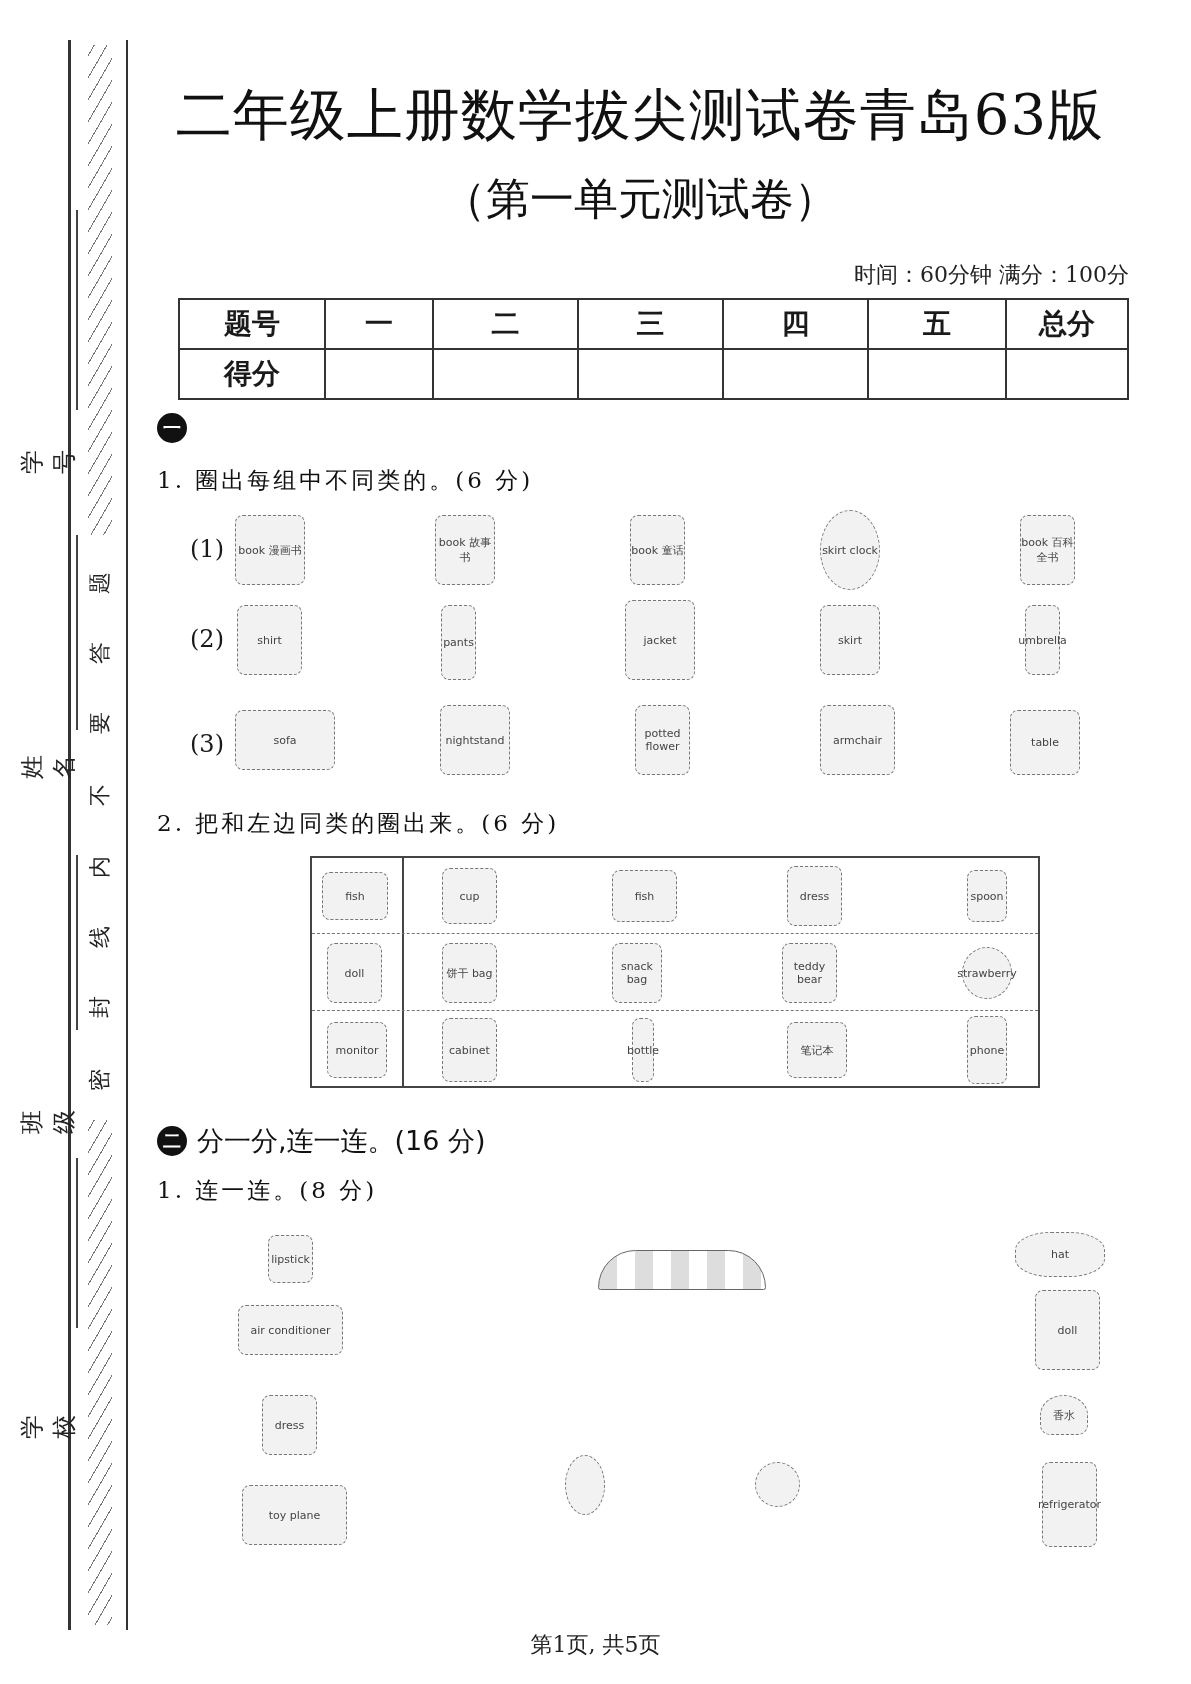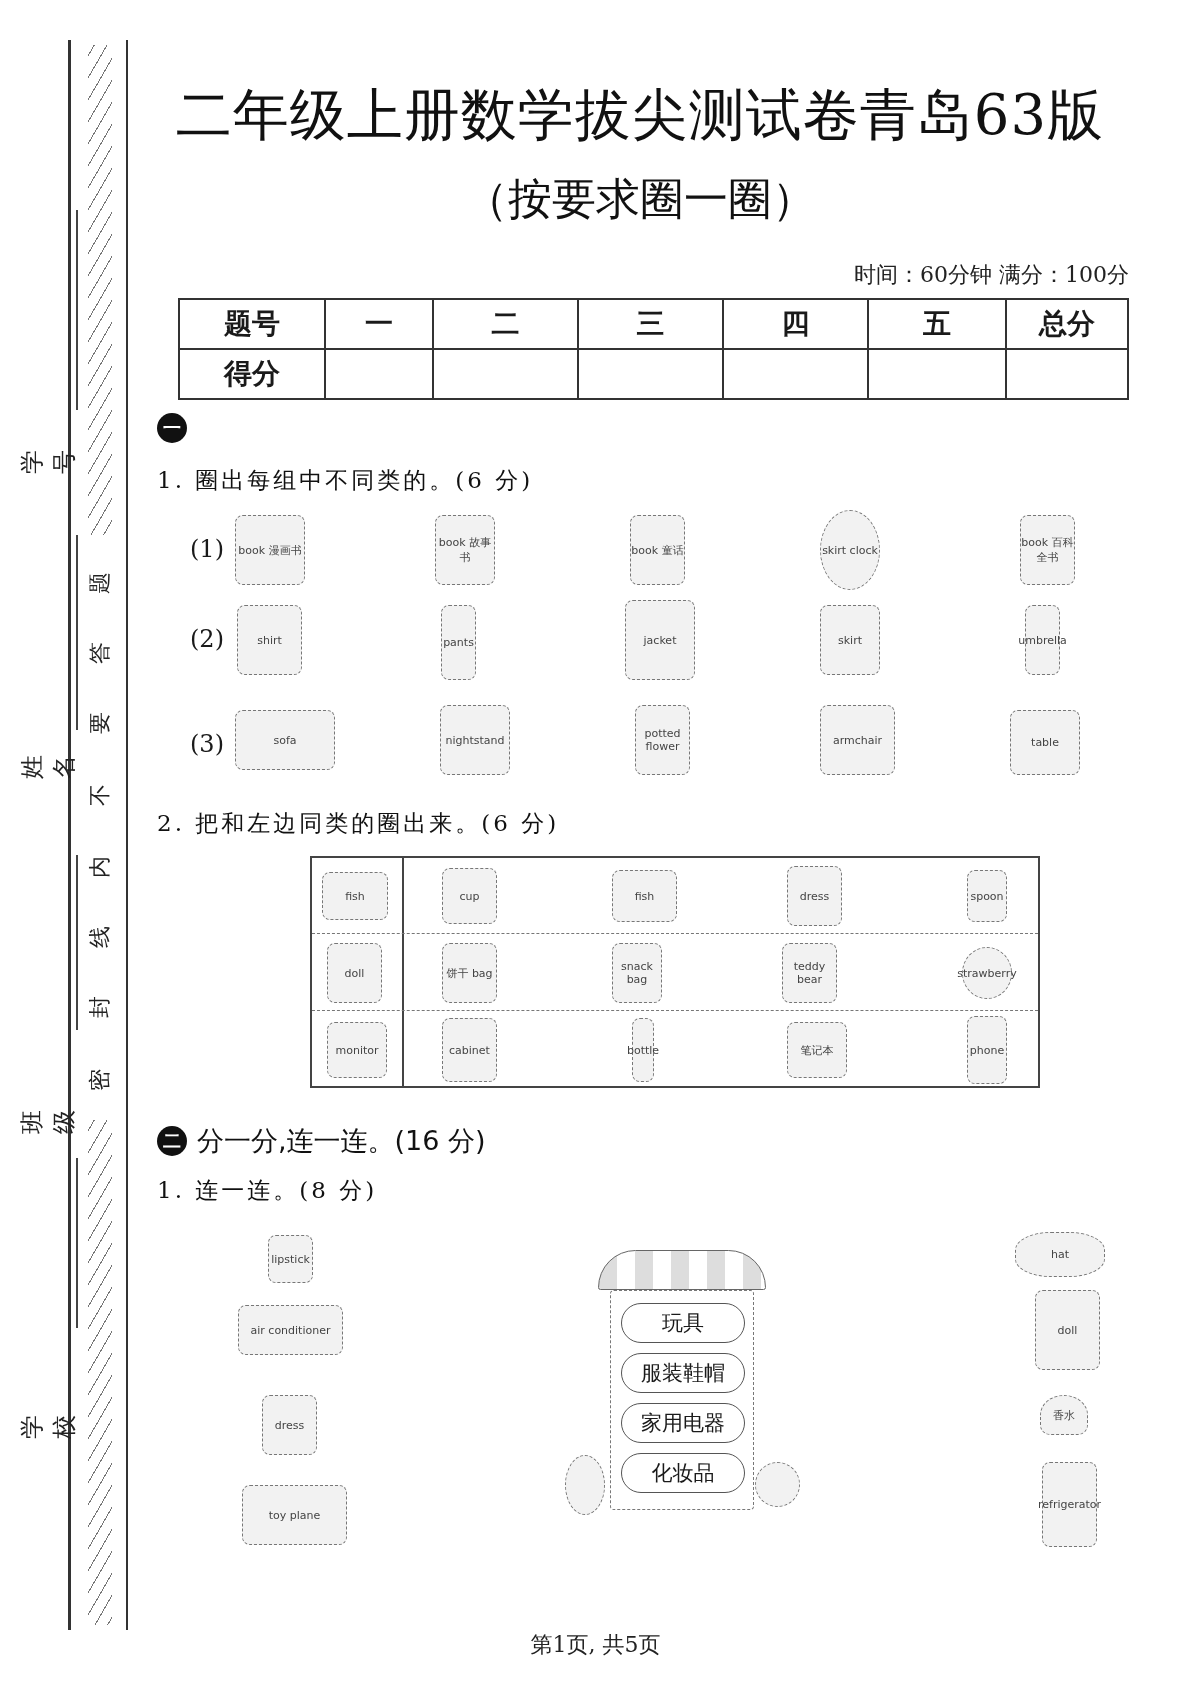--- a/index.html
+++ b/index.html
@@ -94,21 +94,21 @@
     <div class="label" style="top:1090px">班级</div>
     <div class="line" style="top:855px;height:175px"></div>
   </div>
   <div class="field" style="top:0">
     <div class="label" style="top:1395px">学校</div>
     <div class="line" style="top:1158px;height:170px"></div>
   </div>
 </div>
 
 <div class="title">二年级上册数学拔尖测试卷青岛63版</div>
-<div class="subtitle">（按要求圈一圈）</div>
+<div class="subtitle">（第一单元测试卷）</div>
 <div class="meta">时间：60分钟  满分：100分</div>
 
 <table class="score">
   <tbody>
       <tr>
     <td>题号</td>
     <td style="width:108px">一</td>
     <td style="width:145px">二</td>
     <td style="width:145px">三</td>
     <td style="width:145px">四</td>
@@ -192,26 +192,20 @@
 </div>
 <div class="q" style="top:1175px">1. 连一连。(8 分)</div>
 
 <div class="pic" style="left:268px;top:1235px;width:45px;height:48px">lipstick</div>
 <div class="pic" style="left:238px;top:1305px;width:105px;height:50px">air conditioner</div>
 <div class="pic" style="left:262px;top:1395px;width:55px;height:60px">dress</div>
 <div class="pic" style="left:242px;top:1485px;width:105px;height:60px">toy plane</div>
 
 <div class="shop">
   <div class="awning"></div>
-  <div class="shop-body">
-    <div class="pill" style="top:12px">玩具</div>
-    <div class="pill" style="top:62px">服装鞋帽</div>
-    <div class="pill" style="top:112px">家用电器</div>
-    <div class="pill" style="top:162px">化妆品</div>
-  </div>
 </div>
 <div class="pic" style="left:565px;top:1455px;width:40px;height:60px;border-radius:50%"></div>
 <div class="pic" style="left:755px;top:1462px;width:45px;height:45px;border-radius:50%"></div>
 
 <div class="pic" style="left:1015px;top:1232px;width:90px;height:45px;border-radius:40%">hat</div>
 <div class="pic" style="left:1035px;top:1290px;width:65px;height:80px">doll</div>
 <div class="pic" style="left:1040px;top:1395px;width:48px;height:40px;border-radius:50% 50% 10px 10px">香水</div>
 <div class="pic" style="left:1042px;top:1462px;width:55px;height:85px">refrigerator</div>
 
 <div class="footer">第1页, 共5页</div>

